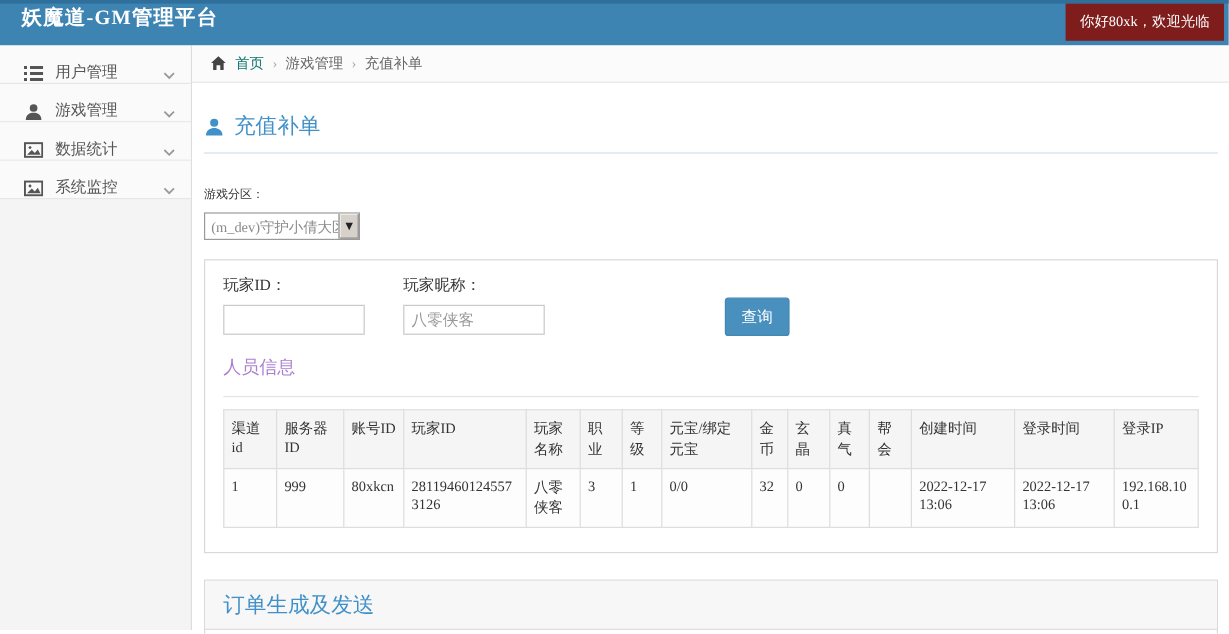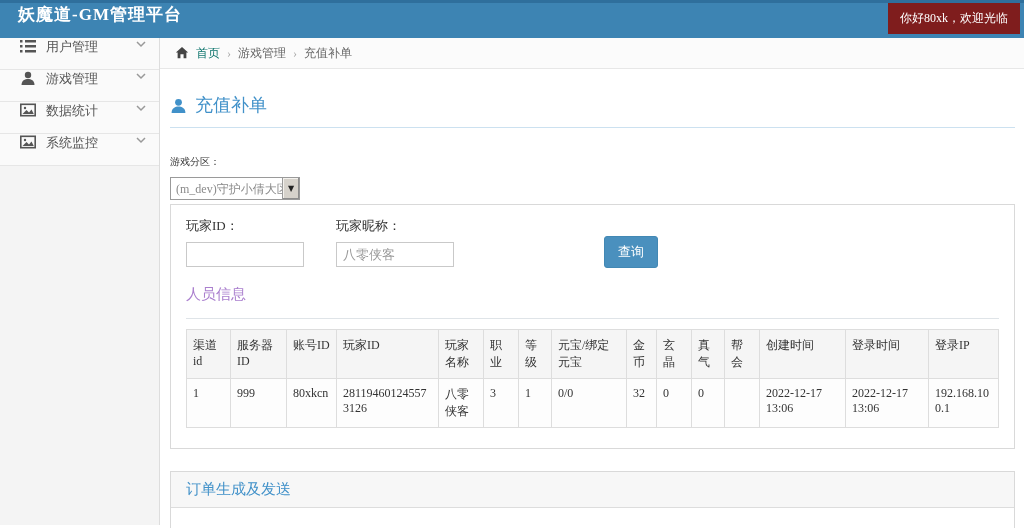--- a/index.html
+++ b/index.html
@@ -9,21 +9,21 @@
   
   .topbar { height:38px; background:#3d84b3; border-top:3px solid #2f6f9c;
     display:flex; align-items:flex-start; justify-content:space-between; padding:0 4px 0 18px; }
   .topbar-title { color:#fff; font-size:17px; font-weight:bold; letter-spacing:1px; }
   .welcome-badge { background:#7f1d1d; color:#fff; font-size:12px; padding:7px 12px; }
 
   
   .wrapper { display:flex; height:487px; }
   .sidebar { width:160px; background:#f4f4f4; border-right:1px solid #ddd; flex:none; }
   .side-item { height:32px; background:#fafafa; border-bottom:1px solid #e6e6e6;
-    display:flex; align-items:flex-start; padding:0 12px; cursor:pointer; color:#555; font-size:13px; }
+    display:flex; align-items:flex-end; padding:0 12px; cursor:pointer; color:#555; font-size:13px; }
   .side-item .icn { width:16px; height:16px; margin:0 10px 0 8px; display:inline-flex; }
   .side-item .lbl { flex:1; }
   .side-item .chev { width:12px; height:12px; color:#999; }
   svg { display:block; }
 
   .main { flex:1; background:#fff; }
 
   
   .breadcrumb { height:31px; background:#fbfbfb; border-bottom:1px solid #e7e7e7;
     display:flex; align-items:center; padding:0 15px; font-size:12px; color:#777; }
@@ -41,21 +41,21 @@
   .zone-label { margin-top:27px; font-size:10px; color:#333; }
   .select-box { margin-top:8px; width:130px; height:23px; border:1px solid #9a9a9a;
     background:#fff; display:flex; align-items:stretch; cursor:pointer; }
   .select-box .val { flex:1; font-size:12px; color:#8a8a8a; padding:3px 4px 0 5px;
     white-space:nowrap; overflow:hidden; }
   .select-box .arrow { width:17px; background:#d6d2cb; border-left:1px solid #9a9a9a;
     box-shadow:inset -1px -1px 0 #8d8d8d, inset 1px 1px 0 #f4f2ee;
     color:#222; font-size:8px; display:flex; align-items:center; justify-content:center;
     font-family:"DejaVu Sans",sans-serif; }
 
-  .panel { border:1px solid #d9d9d9; margin-top:4px; background:#fff; padding:12px 15px 20px 15px; }
+  .panel { border:1px solid #d9d9d9; margin-top:16px; background:#fff; padding:12px 15px 20px 15px; }
   .fields-row { display:flex; align-items:flex-start; }
   .field-group { margin-right:32px; }
   .field-label { font-size:13px; color:#333; }
   .text-input { margin-top:7px; width:118px; height:25px; border:1px solid #c9c9c9;
     font-size:13px; padding:0 6px; color:#999;
     font-family:"Liberation Serif","DejaVu Serif",serif; outline:none; }
   .field-group.wide .text-input { width:118px; }
   .search-btn { margin:19px 0 0 118px; background:#4a90be; border:1px solid #4288b4;
     color:#fff; font-size:13px; padding:6px 13px; border-radius:3px; cursor:pointer;
     font-family:"Liberation Serif","DejaVu Serif",serif; }
@@ -74,21 +74,21 @@
   .ptable col:nth-child(5){width:45px;} .ptable col:nth-child(6){width:35px;}
   .ptable col:nth-child(7){width:33px;} .ptable col:nth-child(8){width:75px;}
   .ptable col:nth-child(9){width:30px;} .ptable col:nth-child(10){width:35px;}
   .ptable col:nth-child(11){width:33px;} .ptable col:nth-child(12){width:35px;}
   .ptable col:nth-child(13){width:86px;} .ptable col:nth-child(14){width:83px;}
   .ptable col:nth-child(15){width:70px;}
 
   
   .order-panel { border:1px solid #d9d9d9; margin-top:22px; background:#fff; }
   .order-panel-head { background:#f7f7f7; border-bottom:1px solid #ddd; padding:8px 15px;
-    font-size:15px; color:#4191c9; cursor:pointer; }
+    font-size:18px; color:#4191c9; cursor:pointer; }
   .order-panel-body { min-height:70px; padding:22px 15px 10px 15px; }
 </style>
 </head>
 <body>
 
 <div class="topbar">
   <div class="topbar-title">妖魔道-GM管理平台</div>
   <div class="welcome-badge">你好80xk，欢迎光临</div>
 </div>
 

